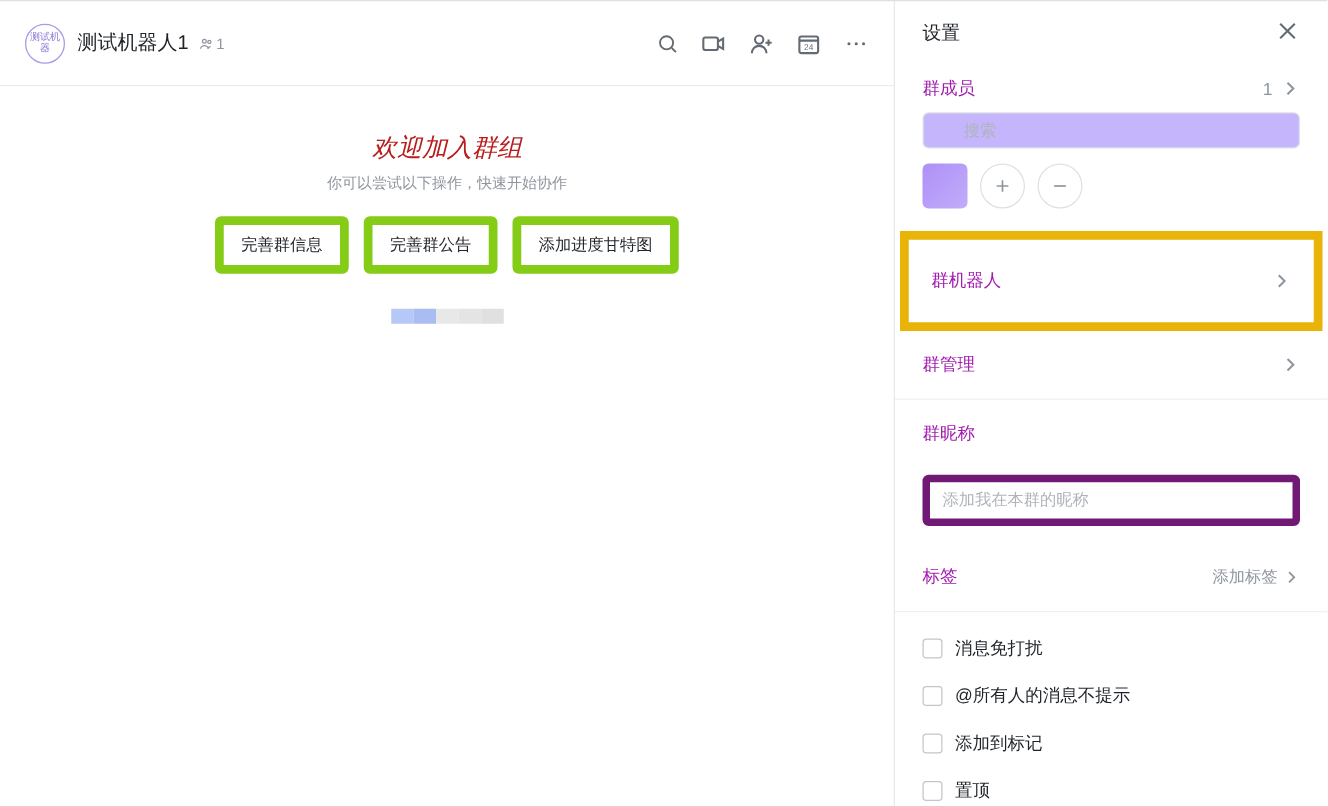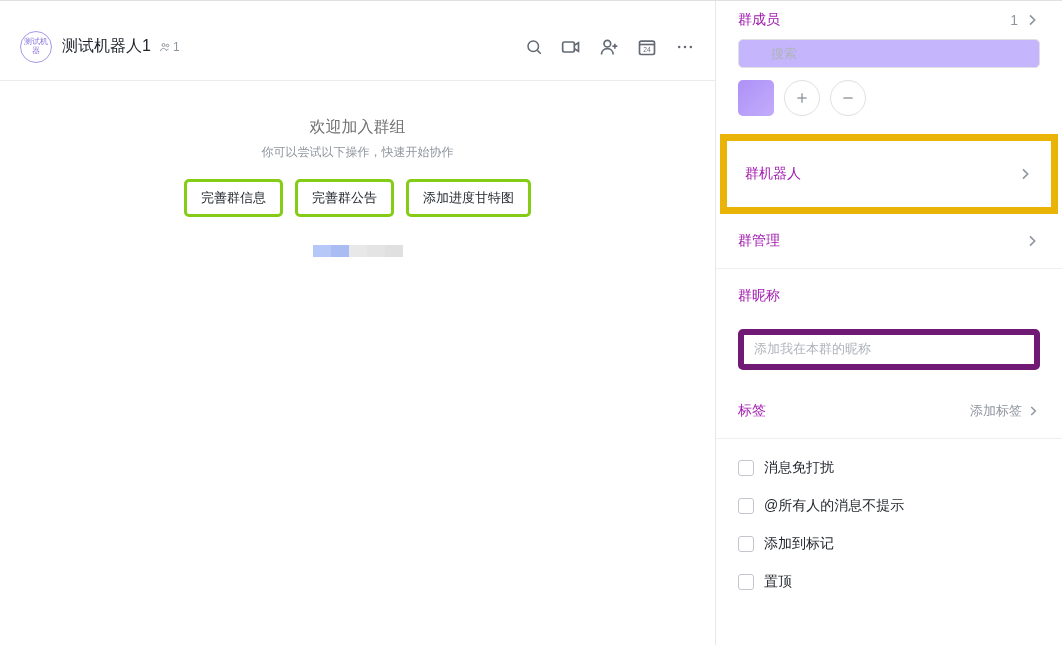--- a/index.html
+++ b/index.html
@@ -25,21 +25,20 @@
       flex-direction: column;
       border-right: 1px solid #e8e8e8;
       min-width: 0;
     }
     .chat-header {
       display: flex;
       align-items: center;
       padding: 10px 20px;
       height: 68px;
       border-bottom: 1px solid #ececec;
-      margin-top: 12px;
     }
     .chat-avatar {
       width: 32px;
       height: 32px;
       border-radius: 50%;
       border: 1.5px solid #a899e8;
       display: flex;
       align-items: center;
       justify-content: center;
       font-size: 8px;
@@ -70,38 +69,39 @@
     }
     .header-icons svg { display: block; cursor: pointer; }
     .chat-body {
       flex: 1;
       display: flex;
       flex-direction: column;
       align-items: center;
       padding-top: 36px;
     }
     .welcome-title {
-      font-size: 16px;
+      font-size: 20px;
       font-weight: 400;
-      color: #737373;
+      color: #b91c1c;
       margin-bottom: 6px;
+      font-style: italic;
     }
     .welcome-sub {
       font-size: 12px;
       color: #8f959e;
       margin-bottom: 18px;
     }
     .action-row {
       display: flex;
       gap: 12px;
       margin-bottom: 28px;
     }
     .action-btn {
       padding: 7px 14px;
-      border: 3px solid #84cc16;
+      border: 7px solid #84cc16;
       border-radius: 5px;
       font-size: 13px;
       background: #fff;
       color: #1f2329;
       cursor: pointer;
     }
     .placeholder-bar {
       display: flex;
       gap: 0;
     }
@@ -300,20 +300,29 @@
         <span style="background:#b6c8f7"></span>
         <span style="background:#a9bdf3"></span>
         <span style="background:#e8e8e8"></span>
         <span style="background:#e4e4e4"></span>
         <span style="background:#e0e0e0"></span>
       </div>
     </div>
   </div>
 
   <div class="settings-panel">
+    <div class="settings-header">
+      <div class="settings-header-title">设置</div>
+      <div class="close-btn">
+        <svg width="20" height="20" viewBox="0 0 24 24" fill="none" stroke="currentColor" stroke-width="2">
+            <line x1="5" y1="5" x2="19" y2="19"></line>
+            <line x1="19" y1="5" x2="5" y2="19"></line>
+          </svg>
+      </div>
+    </div>
 
     <div class="section" style="padding-top:10px; padding-bottom:18px;">
       <div class="section-row">
         <div class="section-label">群成员</div>
         <div class="section-right">
           <span>1</span>
           <svg class="chevron" width="16" height="16" viewBox="0 0 24 24" fill="none" stroke="currentColor" stroke-width="2.5">
               <polyline points="9 5 16 12 9 19"></polyline>
             </svg>
         </div>

